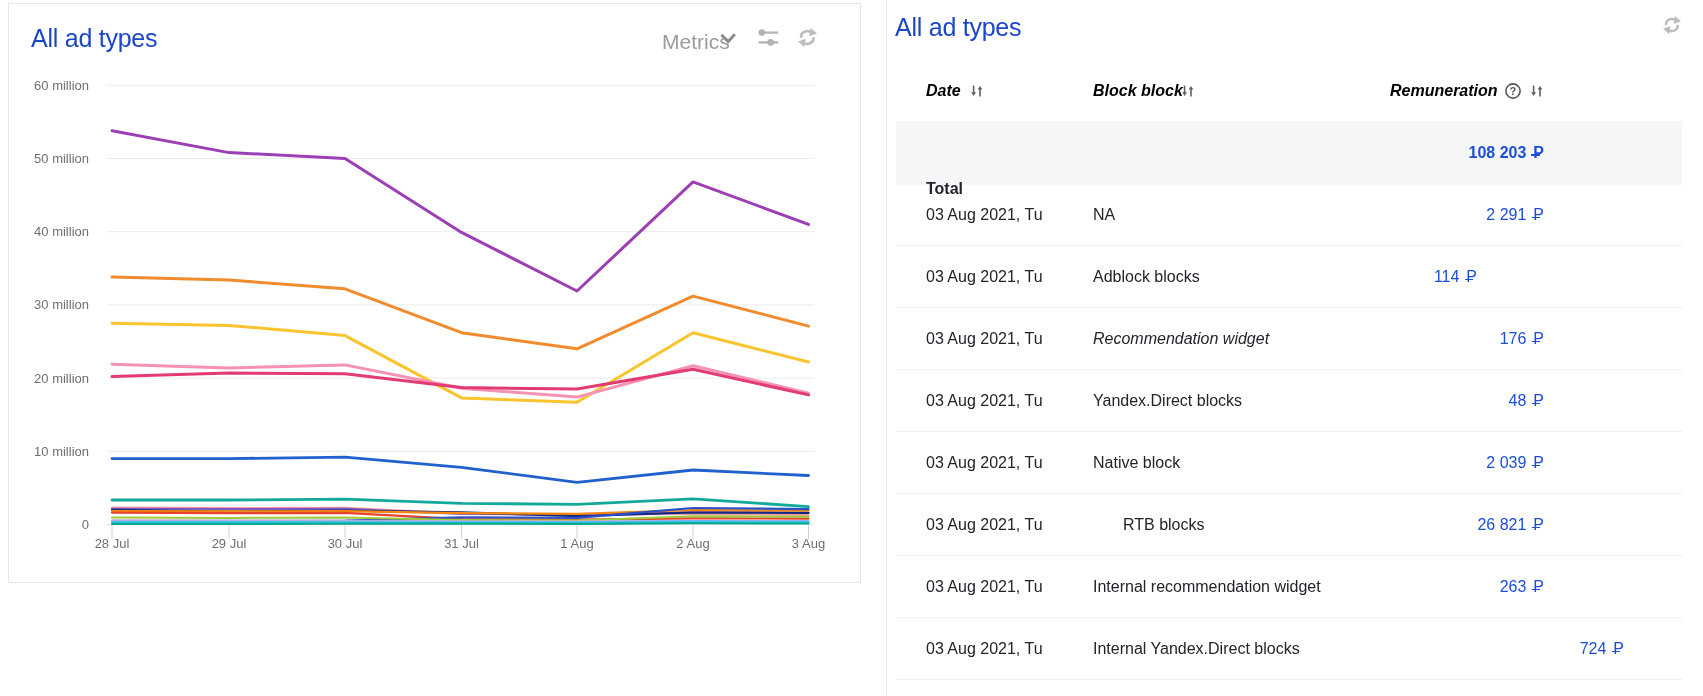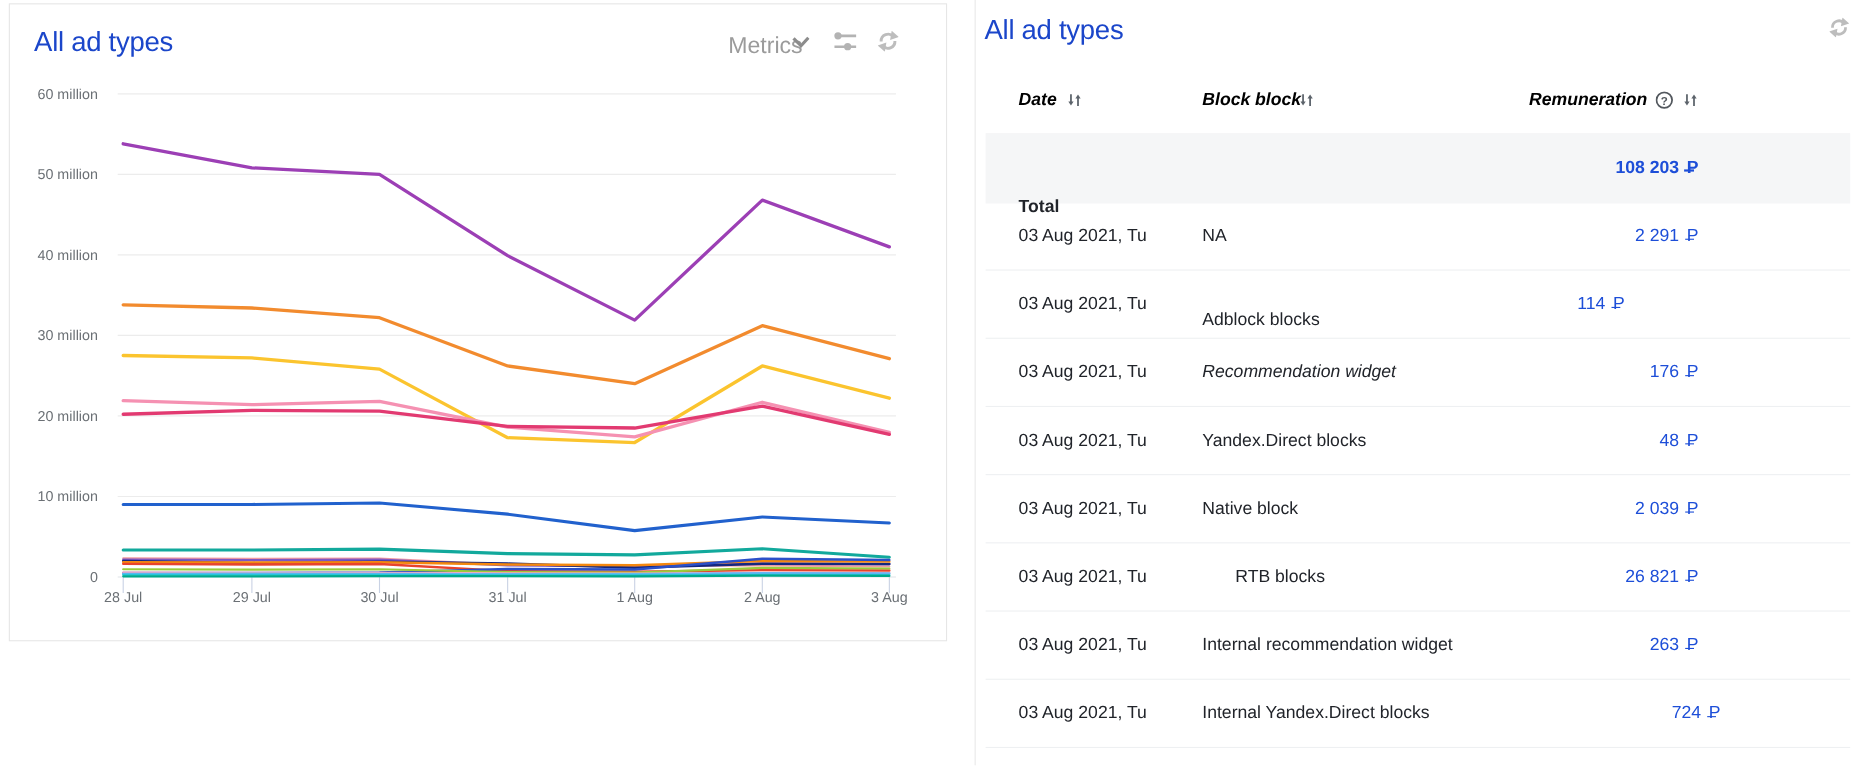--- a/index.html
+++ b/index.html
@@ -141,21 +141,21 @@
 
 <div class="totalbg"></div>
 <div class="cell b" style="left:926px;top:144px;margin-top:36px;">Total</div>
 <div class="num b" style="left:1344px;top:144px;">108 203 <span class="rub bb">P<i></i></span></div>
 
 <div class="cell" style="left:926px;top:206px;">03 Aug 2021, Tu</div>
 <div class="cell" style="left:1093px;top:206px;">NA</div>
 <div class="num" style="left:1344px;top:206px;">2 291 <span class="rub">P<i></i></span></div>
 <div class="sep" style="top:245px;"></div>
 <div class="cell" style="left:926px;top:268px;">03 Aug 2021, Tu</div>
-<div class="cell" style="left:1093px;top:268px;margin-top:14px;">Adblock blocks</div>
+<div class="cell" style="left:1093px;top:268px;">Adblock blocks</div>
 <div class="num" style="left:1277px;top:268px;text-align:right;">114 <span class="rub">P<i></i></span></div>
 <div class="sep" style="top:307px;"></div>
 <div class="cell" style="left:926px;top:330px;">03 Aug 2021, Tu</div>
 <div class="cell" style="left:1093px;top:330px;font-style:italic;">Recommendation widget</div>
 <div class="num" style="left:1344px;top:330px;">176 <span class="rub">P<i></i></span></div>
 <div class="sep" style="top:369px;"></div>
 <div class="cell" style="left:926px;top:392px;">03 Aug 2021, Tu</div>
 <div class="cell" style="left:1093px;top:392px;">Yandex.Direct blocks</div>
 <div class="num" style="left:1344px;top:392px;">48 <span class="rub">P<i></i></span></div>
 <div class="sep" style="top:431px;"></div>
@@ -166,14 +166,14 @@
 <div class="cell" style="left:926px;top:516px;">03 Aug 2021, Tu</div>
 <div class="cell" style="left:1123px;top:516px;">RTB blocks</div>
 <div class="num" style="left:1344px;top:516px;">26 821 <span class="rub">P<i></i></span></div>
 <div class="sep" style="top:555px;"></div>
 <div class="cell" style="left:926px;top:578px;">03 Aug 2021, Tu</div>
 <div class="cell" style="left:1093px;top:578px;">Internal recommendation widget</div>
 <div class="num" style="left:1344px;top:578px;">263 <span class="rub">P<i></i></span></div>
 <div class="sep" style="top:617px;"></div>
 <div class="cell" style="left:926px;top:640px;">03 Aug 2021, Tu</div>
 <div class="cell" style="left:1093px;top:640px;">Internal Yandex.Direct blocks</div>
-<div class="num" style="left:1364px;top:640px;text-align:right;">724 <span class="rub">P<i></i></span></div>
+<div class="num" style="left:1424px;top:640px;text-align:right;">724 <span class="rub">P<i></i></span></div>
 <div class="sep" style="top:679px;"></div>
 
 </body></html>

